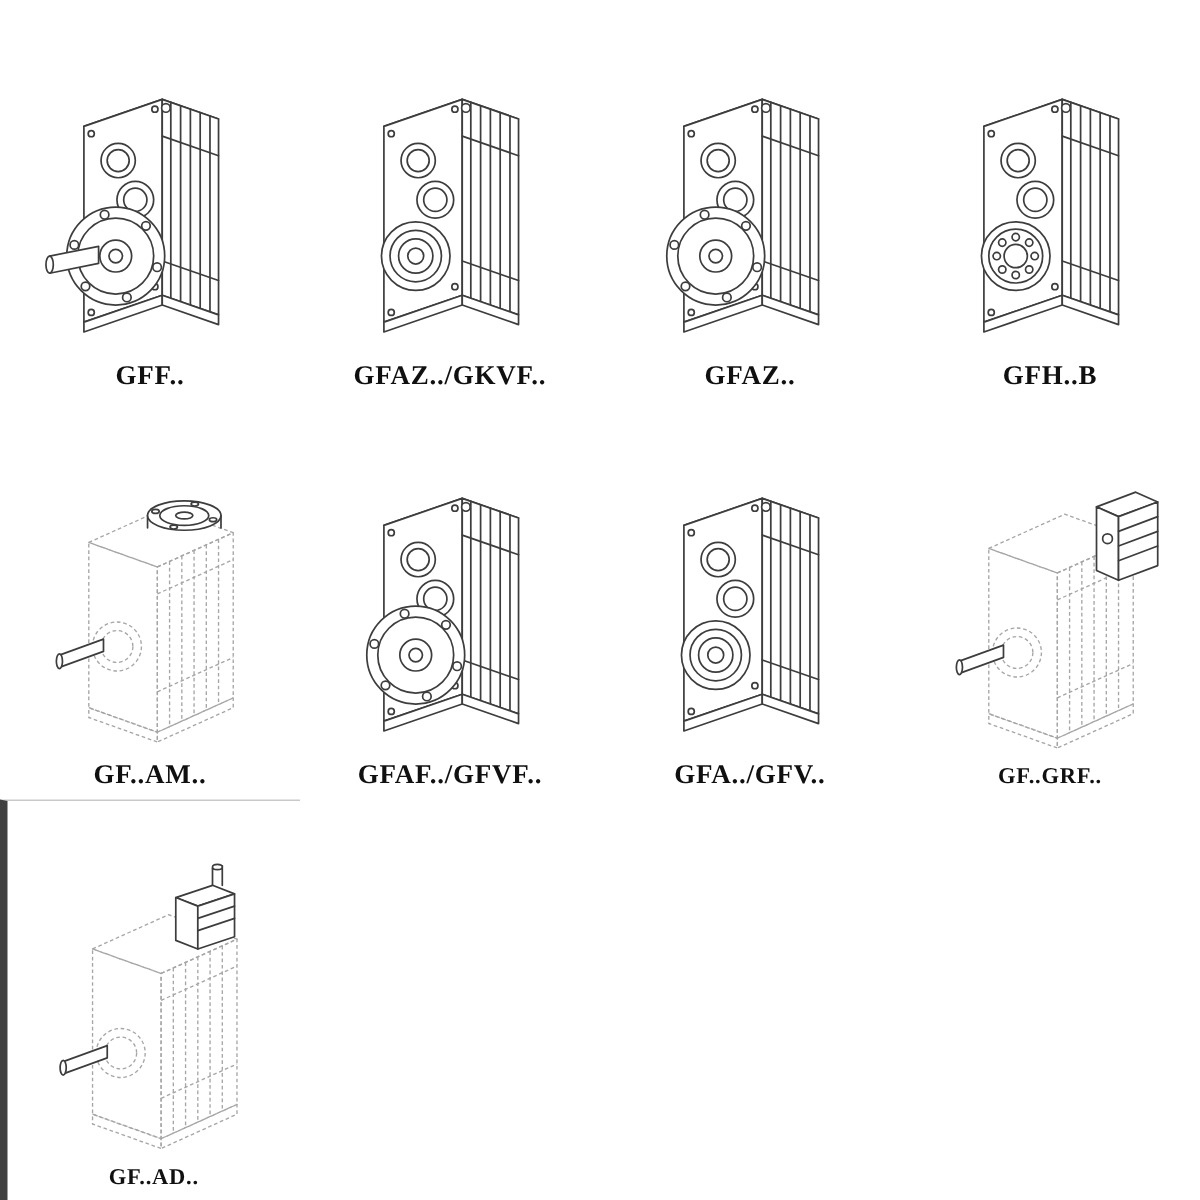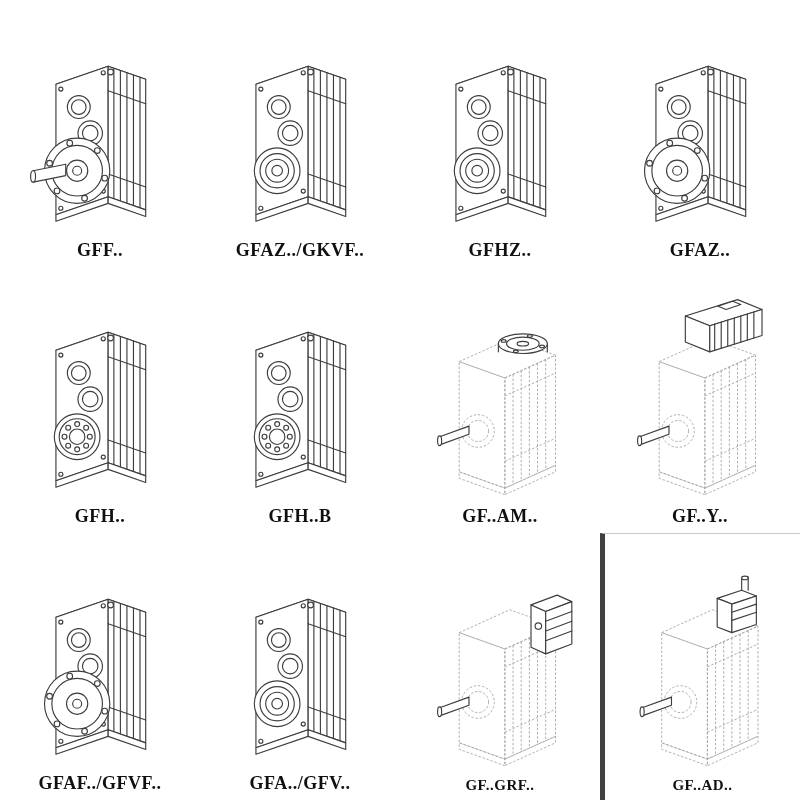--- a/index.html
+++ b/index.html
@@ -179,69 +179,47 @@
   </div>
 
   <div class="cell">
     <svg class="drawing" viewBox="0 0 180 250">
       <use href="#gbody"></use>
         <use href="#f-hollow"></use>
     </svg>
     <div class="label">GFAZ../GKVF..</div>
   </div>
 
-  <div class="cell">
-    <svg class="drawing" viewBox="0 0 180 250">
-      <use href="#gbody"></use>
-        <use href="#f-hollow"></use>
-    </svg>
-    <div class="label">GFHZ..</div>
-  </div>
 
   <div class="cell">
     <svg class="drawing" viewBox="0 0 180 250">
       <use href="#gbody"></use>
         <use href="#f-flange"></use>
     </svg>
     <div class="label">GFAZ..</div>
   </div>
 
-  <div class="cell">
-    <svg class="drawing" viewBox="0 0 180 250">
-      <use href="#gbody"></use>
-        <use href="#f-bearing"></use>
-    </svg>
-    <div class="label">GFH..</div>
-  </div>
 
   <div class="cell">
     <svg class="drawing" viewBox="0 0 180 250">
       <use href="#gbody"></use>
         <use href="#f-bearing"></use>
     </svg>
     <div class="label">GFH..B</div>
   </div>
 
   <div class="cell">
     <svg class="drawing" viewBox="0 0 180 250">
       <use href="#dbody"></use>
         <use href="#d-shaft"></use>
         <use href="#a-flangetop"></use>
     </svg>
     <div class="label">GF..AM..</div>
   </div>
 
-  <div class="cell">
-    <svg class="drawing" viewBox="0 0 180 250">
-      <use href="#dbody"></use>
-        <use href="#d-shaft"></use>
-        <use href="#a-motor"></use>
-    </svg>
-    <div class="label">GF..Y..</div>
-  </div>
 
   <div class="cell">
     <svg class="drawing" viewBox="0 0 180 250">
       <use href="#gbody"></use>
         <use href="#f-flange"></use>
     </svg>
     <div class="label">GFAF../GFVF..</div>
   </div>
 
   <div class="cell">

